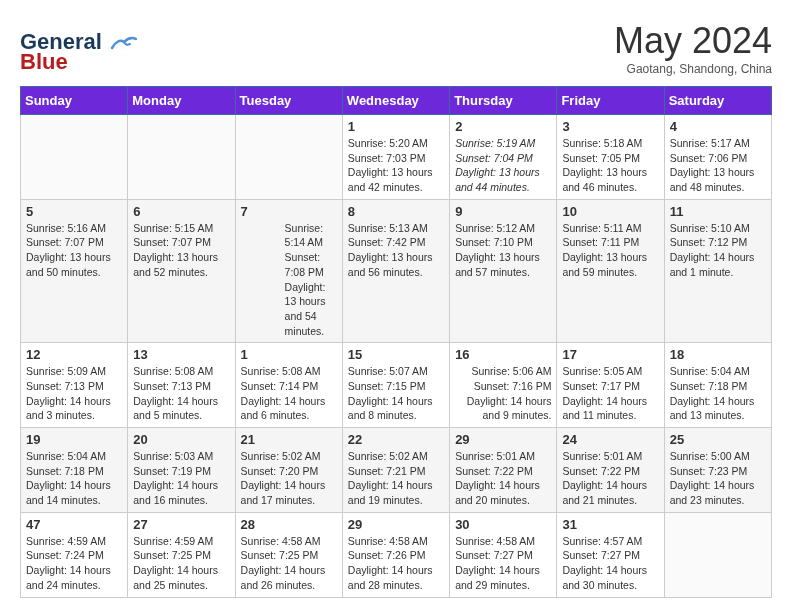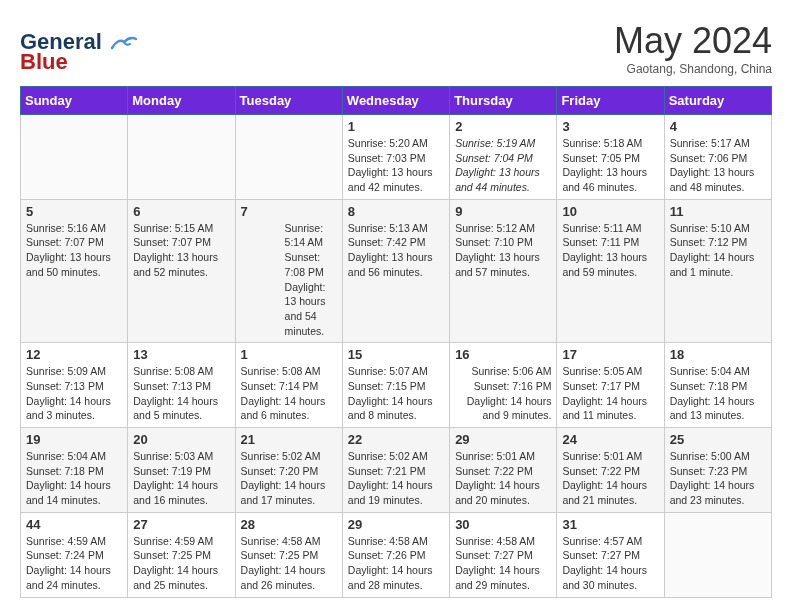--- a/index.html
+++ b/index.html
@@ -292,21 +292,21 @@
         <td>
           <span class="day-num">25</span>
           <div class="day-info" style="white-space: pre-line;">Sunrise: 5:00 AM
 Sunset: 7:23 PM
 Daylight: 14 hours
 and 23 minutes.</div>
         </td>
       </tr>
       <tr>
         <td>
-          <span class="day-num">44</span>
+          <span class="day-num">47</span>
           <div class="day-info" style="white-space: pre-line;">Sunrise: 4:59 AM
 Sunset: 7:24 PM
 Daylight: 14 hours
 and 24 minutes.</div>
         </td>
         <td>
           <span class="day-num">27</span>
           <div class="day-info" style="white-space: pre-line;">Sunrise: 4:59 AM
 Sunset: 7:25 PM
 Daylight: 14 hours

